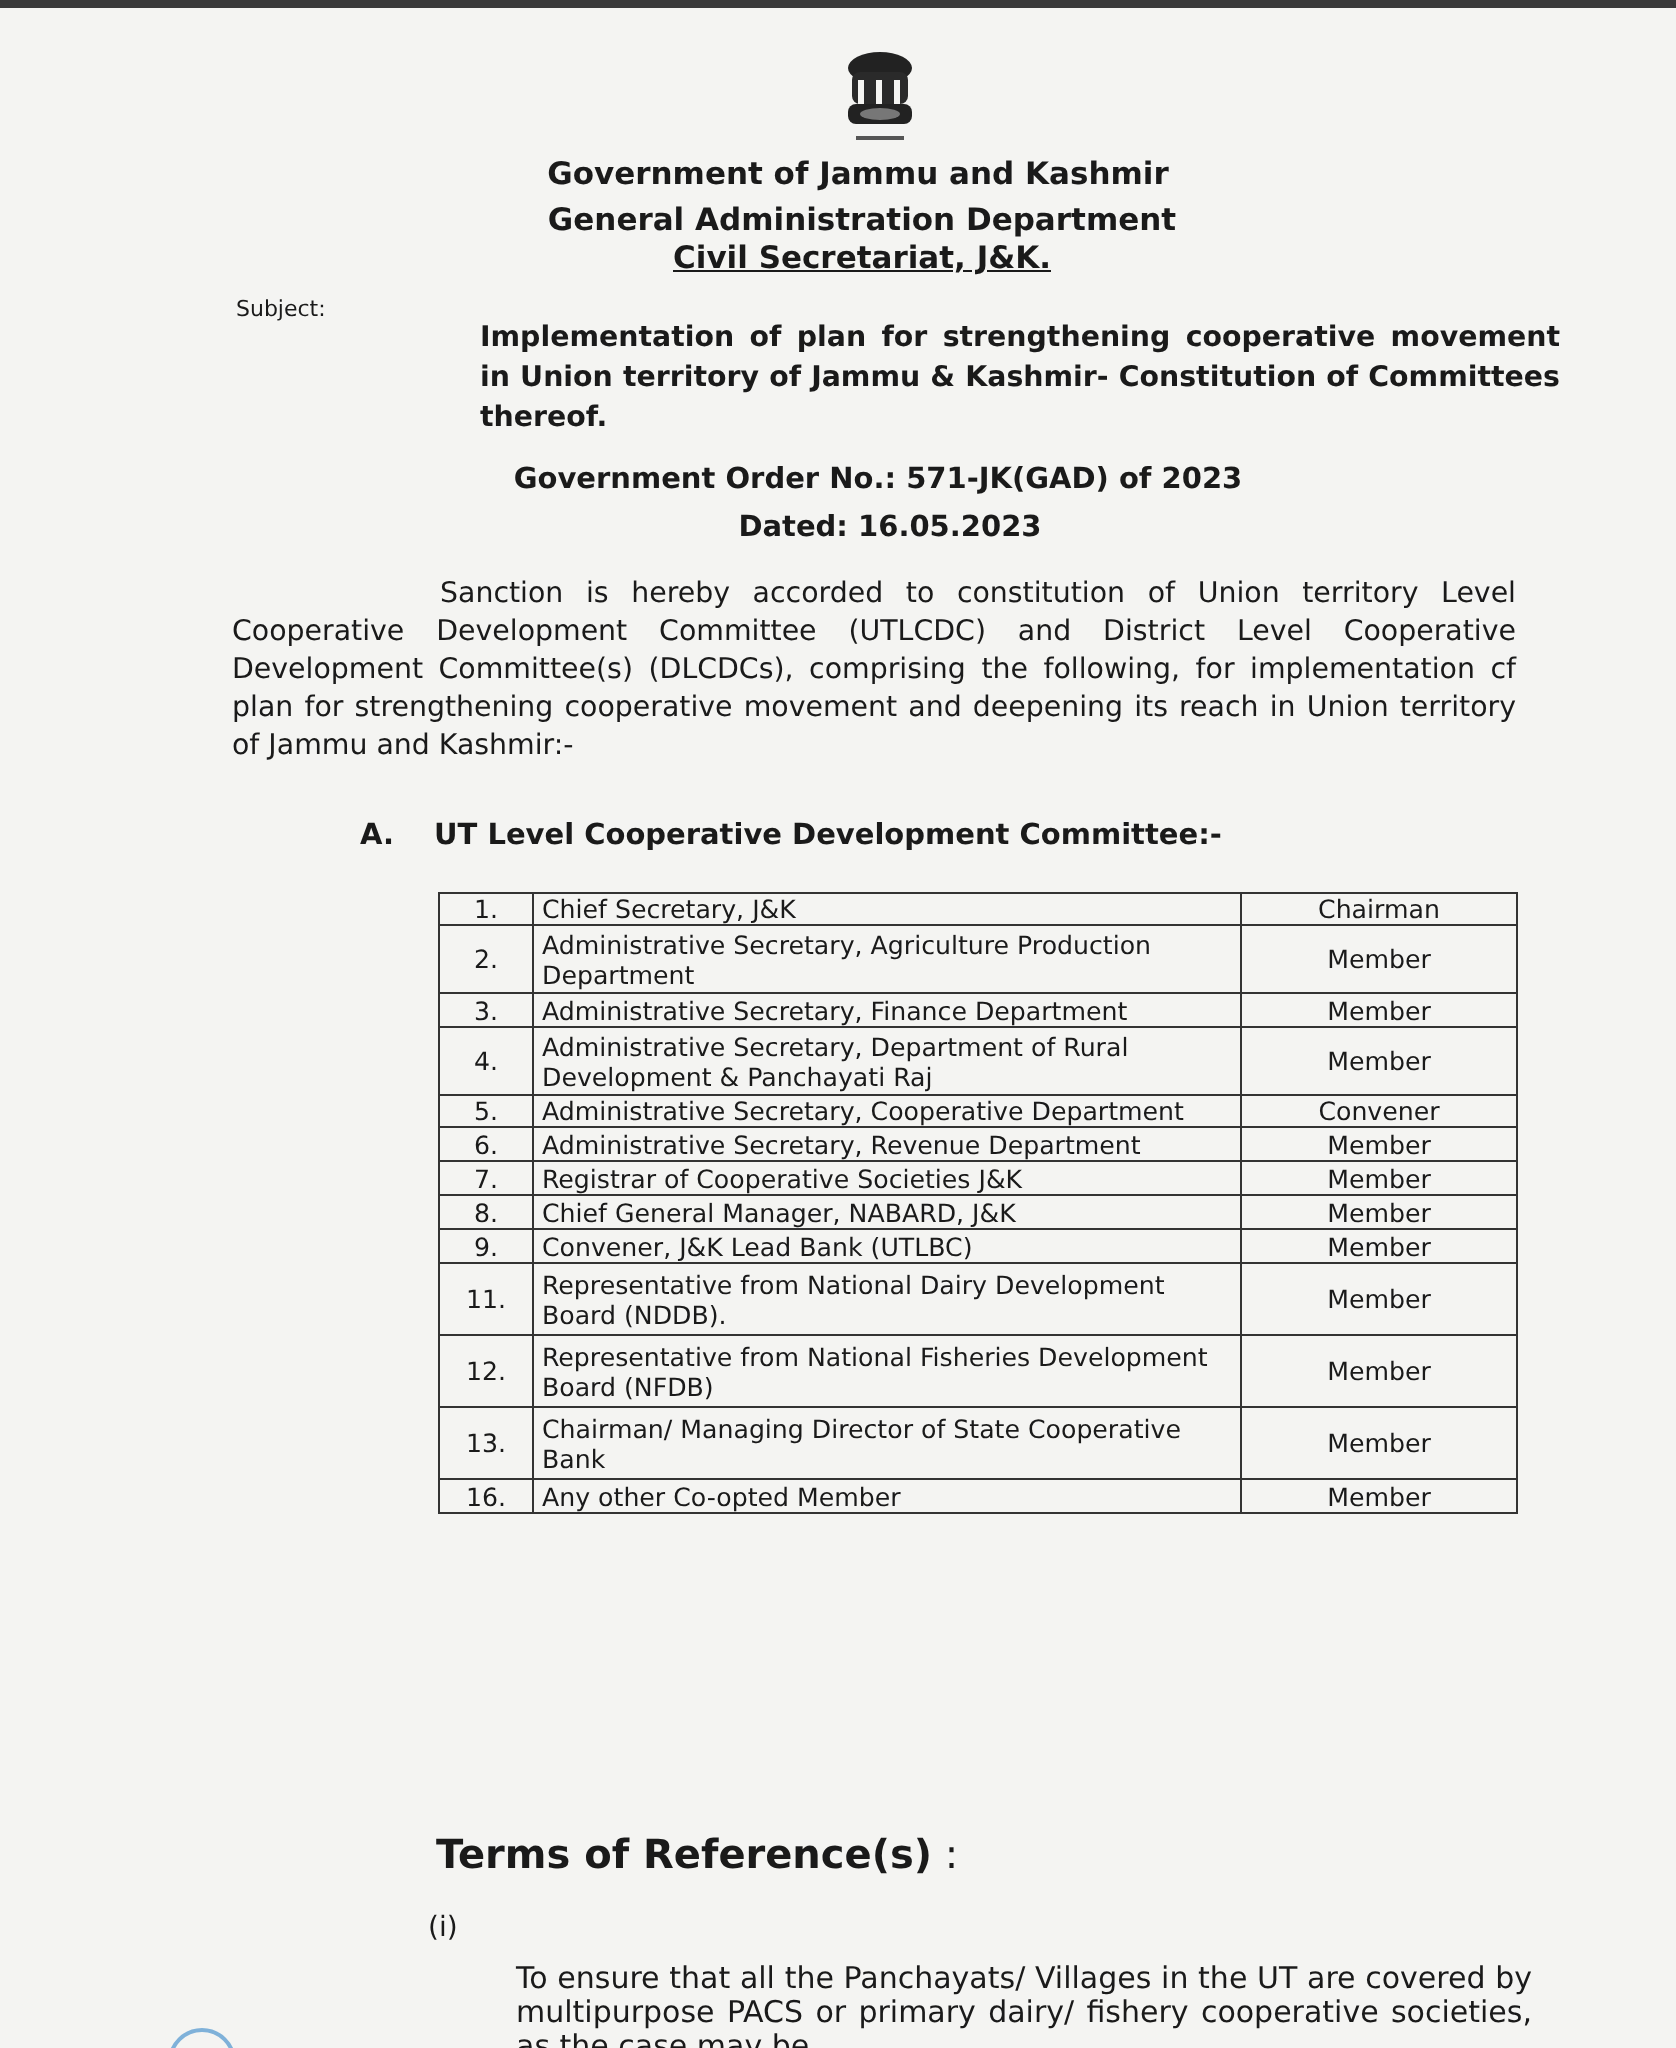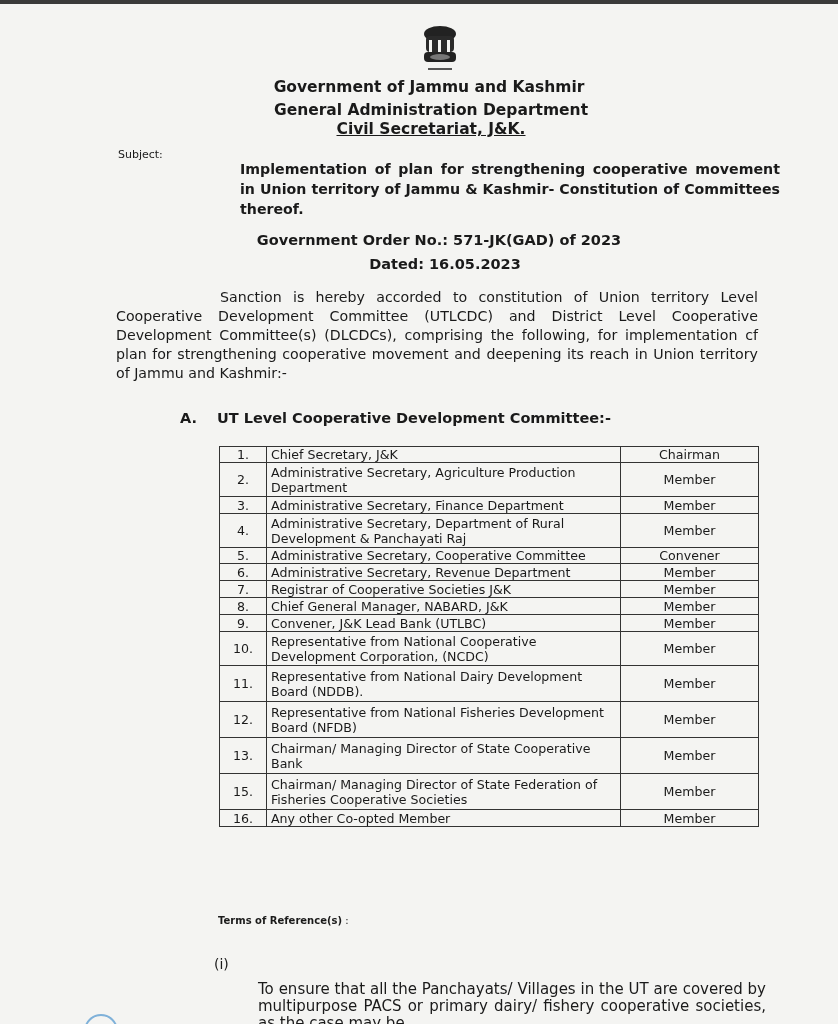--- a/index.html
+++ b/index.html
@@ -25,21 +25,21 @@
   .sec-a { position: absolute; left: 180px; top: 410px; font-weight: bold; font-size: 14.5px; }
   .sec-a .title { position: absolute; left: 37px; top: 0; white-space: nowrap; }
   table.committee {
     position: absolute; left: 219px; top: 446px; width: 540px;
     border-collapse: collapse; font-size: 12.6px;
   }
   table.committee td { border: 1.3px solid #333; padding: 0 4px; line-height: 15px; vertical-align: middle; }
   td.num { width: 38px; text-align: center; }
   td.desc { width: 345px; }
   td.role { text-align: center; margin-top: 32px; }
-  .tor { position: absolute; left: 218px; top: 915px; font-weight: bold; font-size: 10px; }
+  .tor { position: absolute; left: 218px; top: 915px; font-weight: bold; font-size: 20px; }
   .tor .colon { font-weight: normal; }
   .item-i { position: absolute; left: 214px; top: 956px; font-size: 14px; }
   .item-i-text { position: absolute; left: 258px; top: 957px; width: 508px; font-size: 15px; line-height: 17px; text-align: justify; margin-top: 24px; }
   .circle { position: absolute; left: 84px; top: 1014px; width: 30px; height: 30px; border: 2px solid #7fb1d9; border-radius: 50%; }
 </style>
 </head>
 <body>
 
 <div class="topbar"></div>
 
@@ -88,21 +88,21 @@
         <td class="desc">Administrative Secretary, Finance Department</td>
         <td class="role">Member</td>
       </tr>
       <tr style="height: 34px;">
         <td class="num">4.</td>
         <td class="desc">Administrative Secretary, Department of Rural Development &amp; Panchayati Raj</td>
         <td class="role">Member</td>
       </tr>
       <tr style="height: 16px;">
         <td class="num">5.</td>
-        <td class="desc">Administrative Secretary, Cooperative Committee</td>
+        <td class="desc">Administrative Secretary, Cooperative Department</td>
         <td class="role">Convener</td>
       </tr>
       <tr style="height: 17px;">
         <td class="num">6.</td>
         <td class="desc">Administrative Secretary, Revenue Department</td>
         <td class="role">Member</td>
       </tr>
       <tr style="height: 17px;">
         <td class="num">7.</td>
         <td class="desc">Registrar of Cooperative Societies J&amp;K</td>
@@ -111,43 +111,33 @@
       <tr style="height: 17px;">
         <td class="num">8.</td>
         <td class="desc">Chief General Manager, NABARD, J&amp;K</td>
         <td class="role">Member</td>
       </tr>
       <tr style="height: 17px;">
         <td class="num">9.</td>
         <td class="desc">Convener, J&amp;K Lead Bank (UTLBC)</td>
         <td class="role">Member</td>
       </tr>
-      <tr style="height: 34px;">
-        <td class="num">10.</td>
-        <td class="desc">Representative from National Cooperative Development Corporation, (NCDC)</td>
-        <td class="role">Member</td>
-      </tr>
       <tr style="height: 36px;">
         <td class="num">11.</td>
         <td class="desc">Representative from National Dairy Development Board (NDDB).</td>
         <td class="role">Member</td>
       </tr>
       <tr style="height: 36px;">
         <td class="num">12.</td>
         <td class="desc">Representative from National Fisheries Development Board (NFDB)</td>
         <td class="role">Member</td>
       </tr>
       <tr style="height: 36px;">
         <td class="num">13.</td>
         <td class="desc">Chairman/ Managing Director of State Cooperative Bank</td>
-        <td class="role">Member</td>
-      </tr>
-      <tr style="height: 36px;">
-        <td class="num">15.</td>
-        <td class="desc">Chairman/ Managing Director of State Federation of Fisheries Cooperative Societies</td>
         <td class="role">Member</td>
       </tr>
       <tr style="height: 17px;">
         <td class="num">16.</td>
         <td class="desc">Any other Co-opted Member</td>
         <td class="role">Member</td>
       </tr>
     </tbody>
 </table>
 

